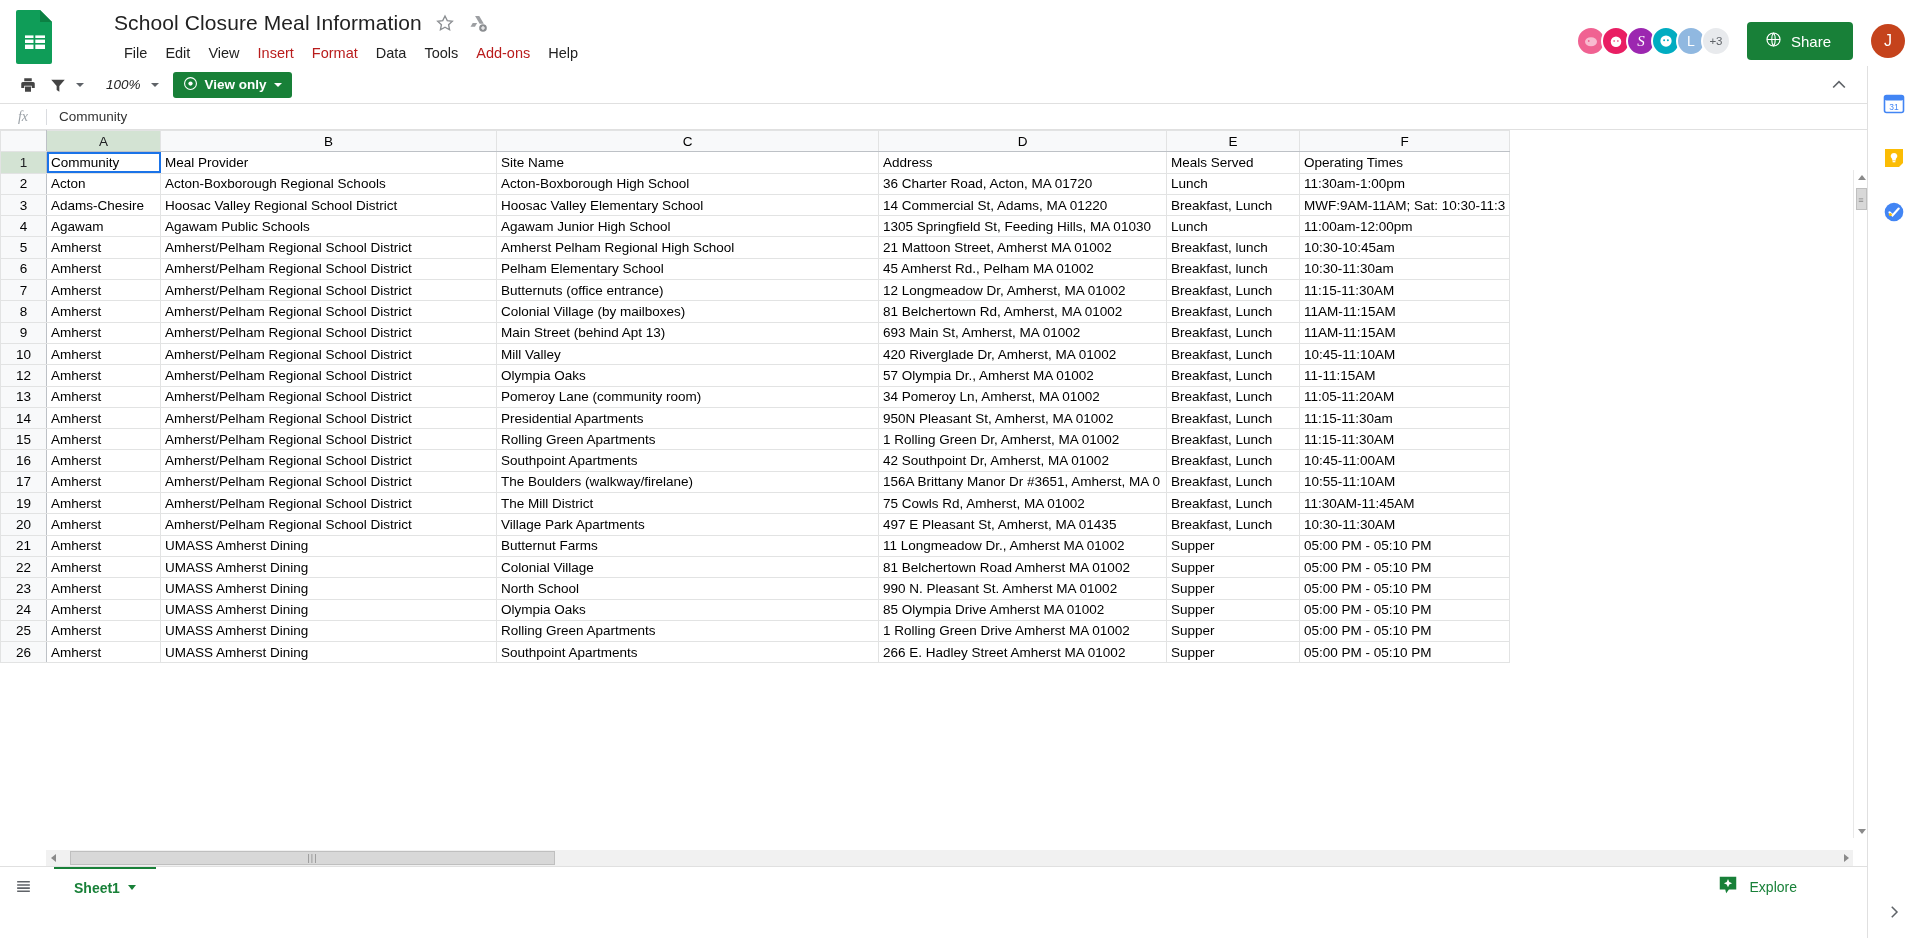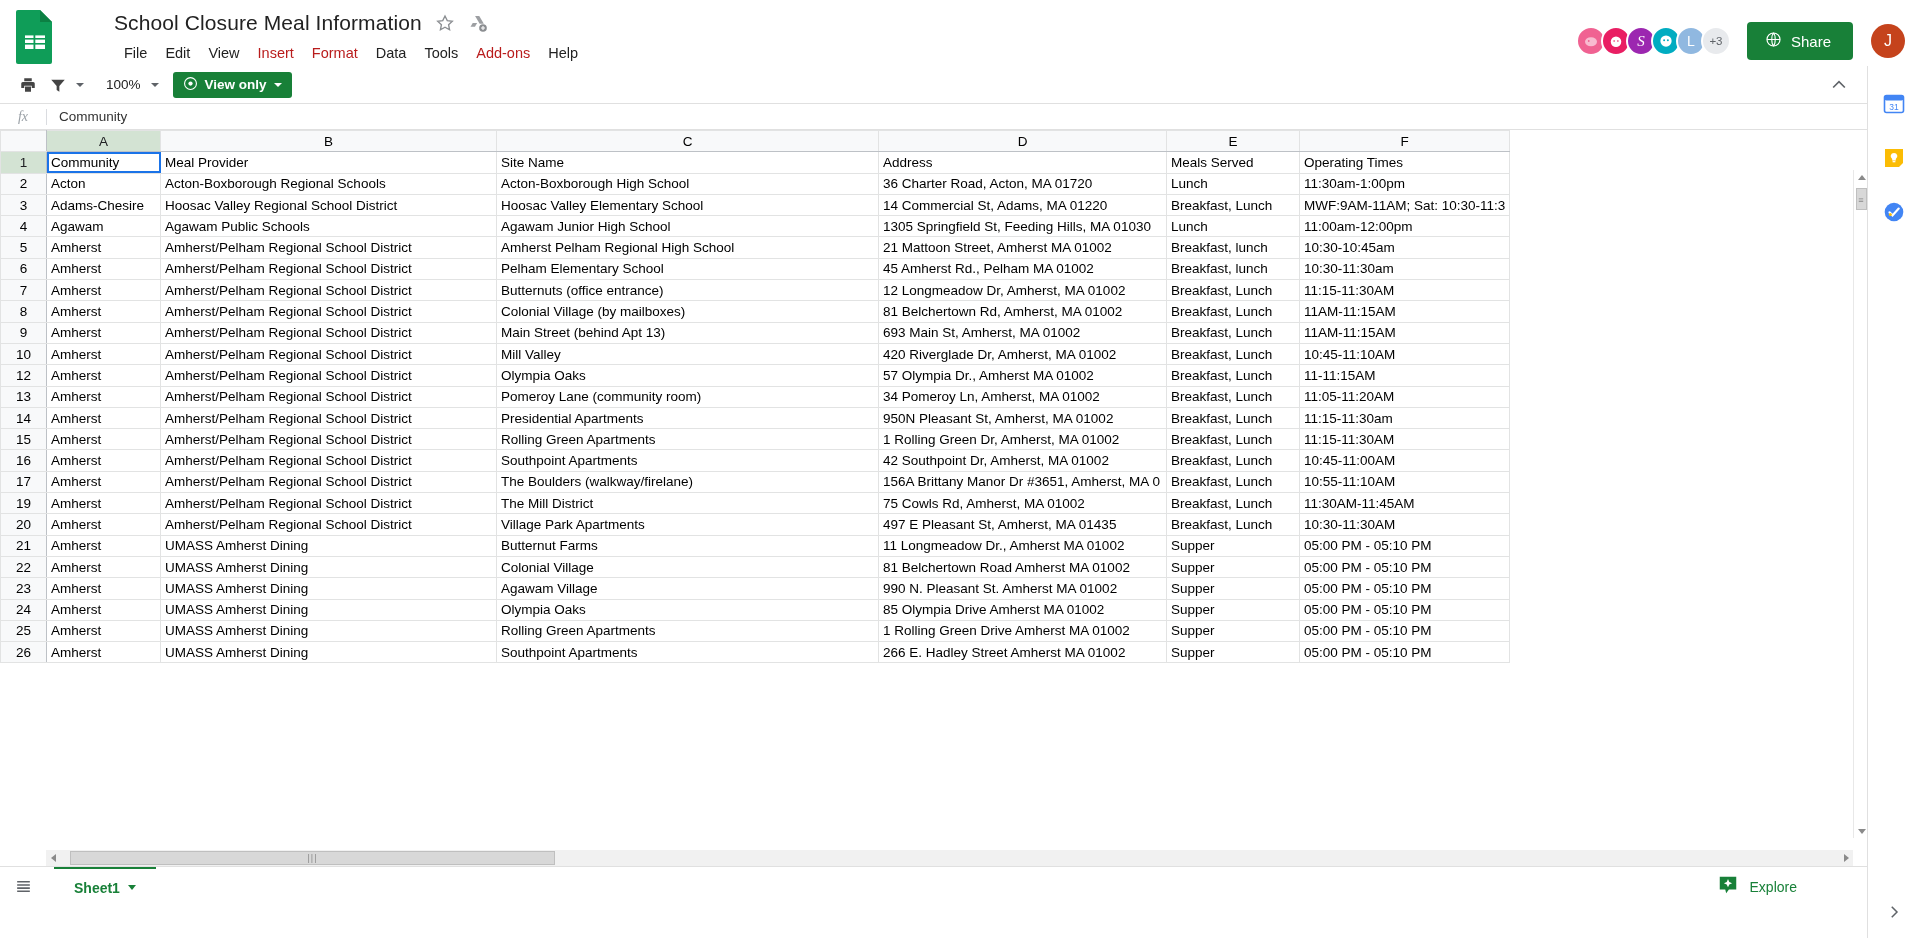--- a/index.html
+++ b/index.html
@@ -34,21 +34,21 @@
   .user-av { width: 34px; height: 34px; border-radius: 50%; background: #c5431c; color: #fff;
      display: flex; align-items: center; justify-content: center; font-size: 16px; margin-left: 18px; cursor: pointer; }
 
   
   .toolbar { height: 38px; display: flex; align-items: center; padding: 0 14px; gap: 2px;
      border-bottom: 1px solid #e0e0e0; position: relative; }
   .tb-btn { width: 28px; height: 28px; display: flex; align-items: center; justify-content: center;
      border-radius: 3px; cursor: pointer; }
   .caret { width: 0; height: 0; border-left: 4px solid transparent; border-right: 4px solid transparent;
      border-top: 4px solid #5f6368; margin-left: 2px; cursor: pointer; }
-  .zoom-box { display: flex; align-items: center; gap: 2px; margin-left: 14px; margin-right: 12px; cursor: pointer; }
+  .zoom-box { display: flex; align-items: center; gap: 2px; margin-left: 14px; margin-right: 12px; cursor: pointer; font-style: italic; }
   .zoom-val { font-size: 13.5px; color: #222; padding: 2px 6px; }
   .viewonly-btn { display: flex; align-items: center; gap: 7px; background: #188038; color: #fff;
      height: 26px; padding: 0 10px; border-radius: 3px; font-size: 13.5px; font-weight: bold; cursor: pointer; }
   .collapse-chev { position: absolute; right: 18px; top: 9px; cursor: pointer; }
 
   
   .formulabar { height: 26px; display: flex; align-items: center; border-bottom: 1px solid #e0e0e0;
      background: #fff; }
   .fx { width: 46px; text-align: center; font-family: "Liberation Serif", serif; font-style: italic;
      font-size: 14px; color: #9aa0a6; }
@@ -451,21 +451,21 @@
               <td class="cB">UMASS Amherst Dining</td>
               <td class="cC">Colonial Village</td>
               <td class="cD">81 Belchertown Road Amherst MA 01002</td>
               <td class="cE">Supper</td>
               <td class="cF">05:00 PM - 05:10 PM</td>
             </tr>
             <tr>
               <td class="rowhead">23</td>
               <td class="cA">Amherst</td>
               <td class="cB">UMASS Amherst Dining</td>
-              <td class="cC">Agawam Village</td>
+              <td class="cC">North School</td>
               <td class="cD">990 N. Pleasant St. Amherst MA 01002</td>
               <td class="cE">Supper</td>
               <td class="cF">05:00 PM - 05:10 PM</td>
             </tr>
             <tr>
               <td class="rowhead">24</td>
               <td class="cA">Amherst</td>
               <td class="cB">UMASS Amherst Dining</td>
               <td class="cC">Olympia Oaks</td>
               <td class="cD">85 Olympia Drive Amherst MA 01002</td>

